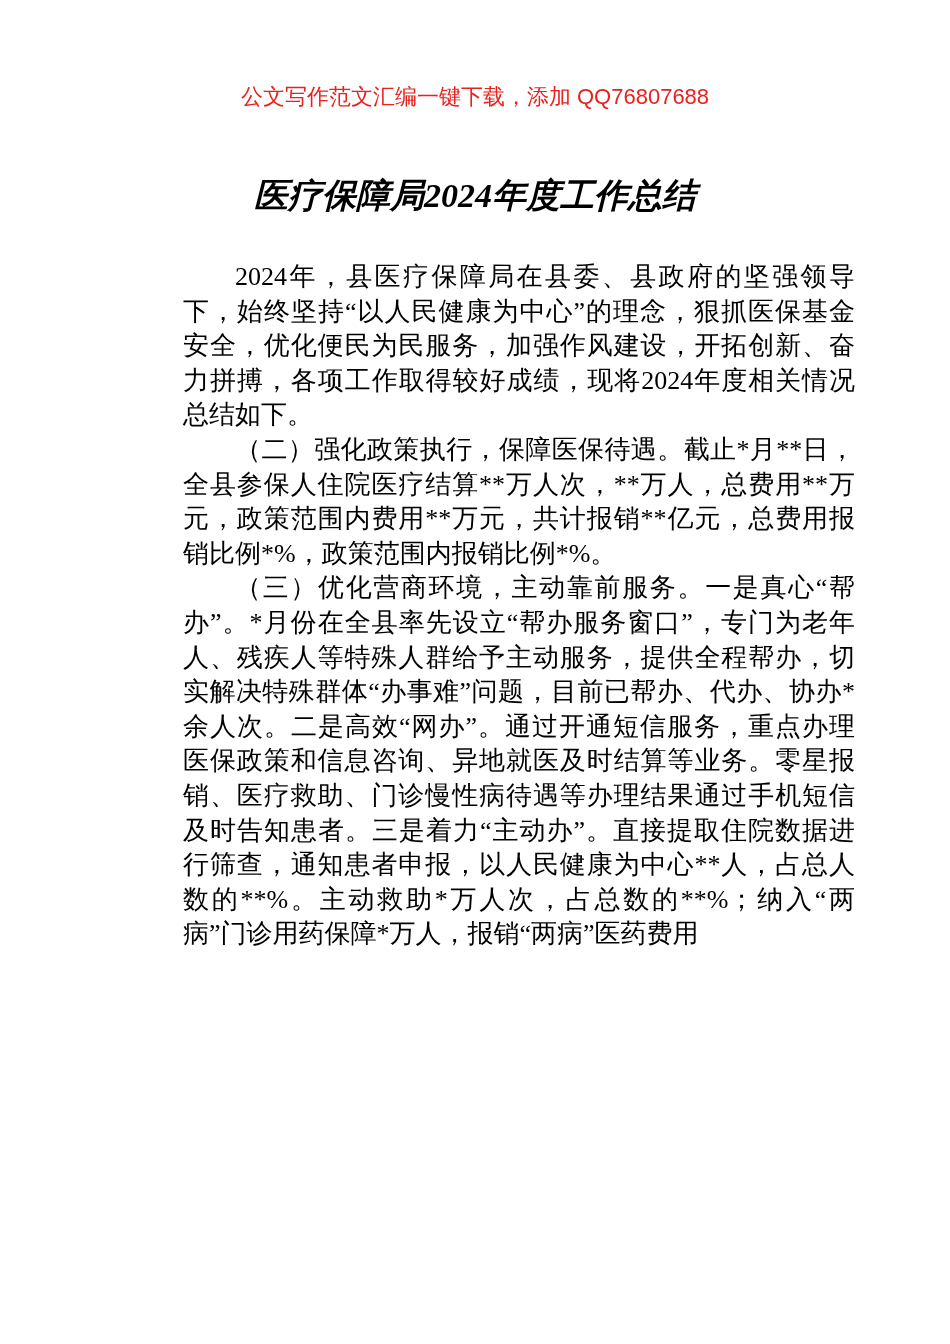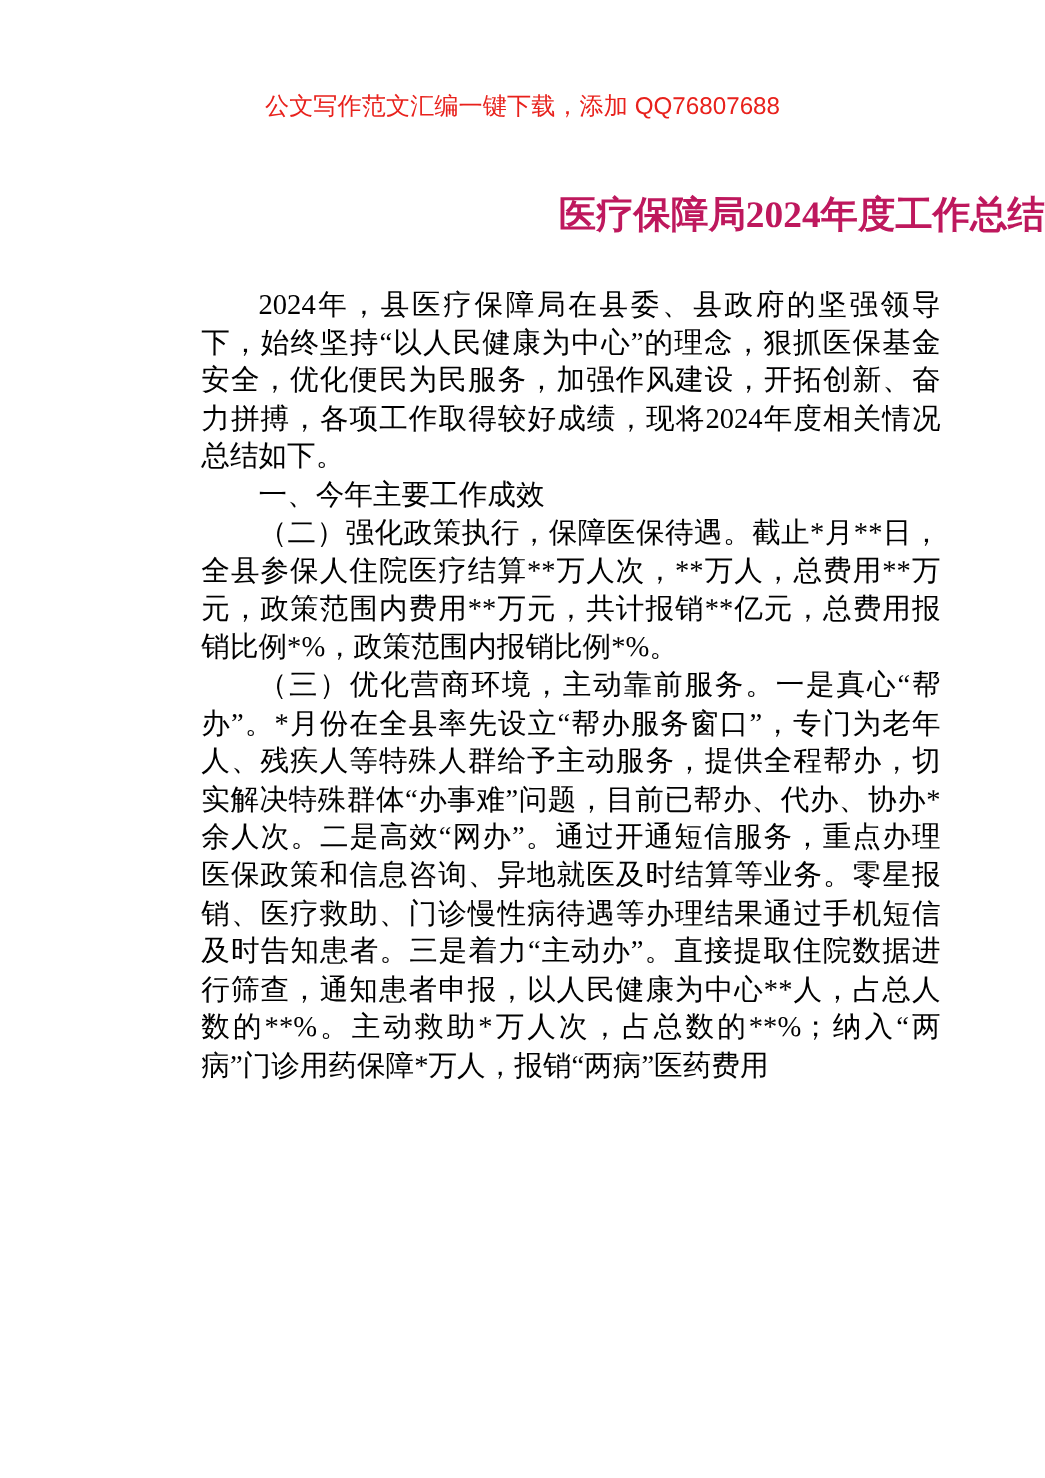--- a/index.html
+++ b/index.html
@@ -27,27 +27,28 @@
     line-height: 26px;
     color: #e8211c;
     white-space: nowrap;
   }
   .doc-title {
     position: absolute;
     top: 174px;
     left: 0;
     right: 0;
     margin: 0;
-    text-align: right;
+    text-align: center;
     font-size: 34px;
     font-weight: bold;
     line-height: 44px;
-    color: #be185d;
+    color: #000000;
     font-family: "Liberation Serif", "DejaVu Serif", serif;
     white-space: nowrap;
+    font-style: italic;
   }
   .content {
     position: absolute;
     top: 260px;
     left: 143px;
     width: 672px;
     font-size: 26px;
     line-height: 34.6px;
     text-align: justify;
     text-justify: inter-ideograph;
@@ -64,18 +65,17 @@
 <body>
 
 <div class="page">
 
   <div class="watermark">公文写作范文汇编一键下载，添加 QQ76807688</div>
 
   <h1 class="doc-title">医疗保障局2024年度工作总结</h1>
 
   <div class="content">
     <p>2024年，县医疗保障局在县委、县政府的坚强领导下，始终坚持“以人民健康为中心”的理念，狠抓医保基金安全，优化便民为民服务，加强作风建设，开拓创新、奋力拼搏，各项工作取得较好成绩，现将2024年度相关情况总结如下。</p>
-    <p>一、今年主要工作成效</p>
     <p>（二）强化政策执行，保障医保待遇。截止*月**日，全县参保人住院医疗结算**万人次，**万人，总费用**万元，政策范围内费用**万元，共计报销**亿元，总费用报销比例*%，政策范围内报销比例*%。</p>
     <p>（三）优化营商环境，主动靠前服务。一是真心“帮办”。*月份在全县率先设立“帮办服务窗口”，专门为老年人、残疾人等特殊人群给予主动服务，提供全程帮办，切实解决特殊群体“办事难”问题，目前已帮办、代办、协办*余人次。二是高效“网办”。通过开通短信服务，重点办理医保政策和信息咨询、异地就医及时结算等业务。零星报销、医疗救助、门诊慢性病待遇等办理结果通过手机短信及时告知患者。三是着力“主动办”。直接提取住院数据进行筛查，通知患者申报，以人民健康为中心**人，占总人数的**%。主动救助*万人次，占总数的**%；纳入“两病”门诊用药保障*万人，报销“两病”医药费用</p>
   </div>
 
 </div>
 
 </body></html>

